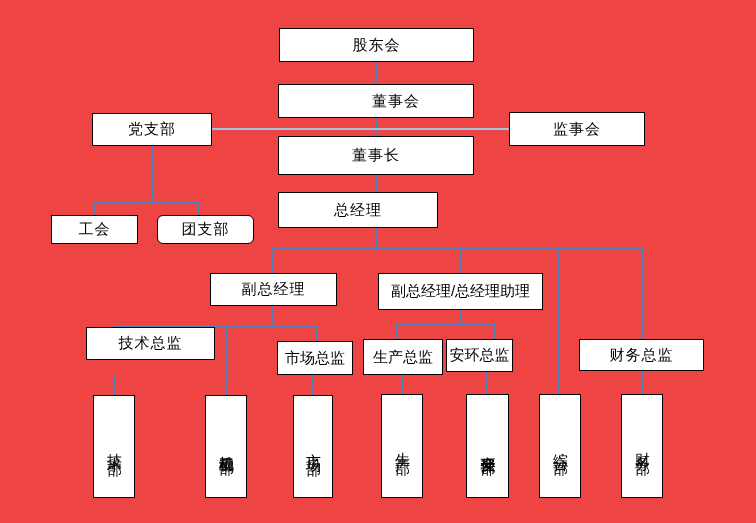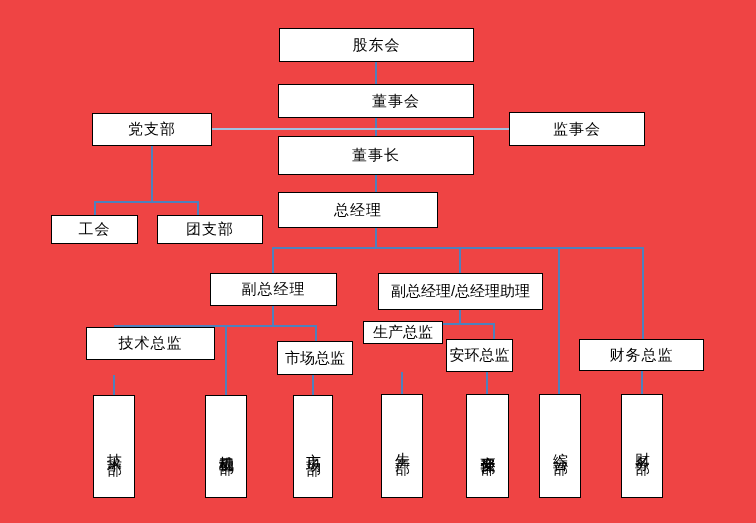--- a/index.html
+++ b/index.html
@@ -73,27 +73,27 @@
   <div class="line h" style="left:114px; top:325px; width:203px;"></div>
   <div class="line h" style="left:395px; top:323px; width:100px;"></div>
 
   <div class="node" style="left:279px; top:28px;  width:195px; height:34px;">股东会</div>
   <div class="node" style="left:278px; top:84px;  width:196px; height:34px;padding-left:40px;">董事会</div>
   <div class="node" style="left:92px;  top:113px; width:120px; height:33px;">党支部</div>
   <div class="node" style="left:509px; top:112px; width:136px; height:34px;">监事会</div>
   <div class="node" style="left:278px; top:136px; width:196px; height:39px;">董事长</div>
   <div class="node" style="left:278px; top:192px; width:160px; height:36px;">总经理</div>
   <div class="node" style="left:51px;  top:215px; width:87px;  height:29px;">工会</div>
-  <div class="node" style="left:157px; top:215px; width:106px;  height:29px;">团支部</div>
+  <div class="node" style="left:157px; top:215px; width:97px;  height:29px;border-radius:6px;">团支部</div>
   <div class="node" style="left:210px; top:273px; width:127px; height:33px;">副总经理</div>
   <div class="node" style="left:378px; top:273px; width:165px; height:37px; letter-spacing:0;">副总经理/总经理助理</div>
 
   <div class="node" style="left:54px;  top:327px; width:129px; height:33px;margin-left:32px;">技术总监</div>
   <div class="node" style="left:277px; top:341px; width:76px;  height:34px; letter-spacing:0;text-align:center;">市场总监</div>
-  <div class="node" style="left:363px; top:321px; width:80px;  height:23px; letter-spacing:0;text-align:center;">生产总监</div>
+  <div class="node" style="left:363px; top:339px; width:80px;  height:36px; letter-spacing:0;text-align:center;">生产总监</div>
   <div class="node" style="left:446px; top:339px; width:67px;  height:33px; letter-spacing:0;">安环总监</div>
   <div class="node" style="left:579px; top:339px; width:125px; height:32px;">财务总监</div>
 
   <div class="node vnode" style="left:93px;  top:395px; width:42px; height:103px;">技术部</div>
   <div class="node vnode" style="left:205px; top:395px; width:42px; height:103px; letter-spacing:1px;">机动工程部</div>
   <div class="node vnode" style="left:293px; top:395px; width:40px; height:103px;">市场部</div>
   <div class="node vnode" style="left:381px; top:394px; width:42px; height:104px;">生产部</div>
   <div class="node vnode" style="left:466px; top:394px; width:43px; height:104px; letter-spacing:1px;">安全环保部</div>
   <div class="node vnode" style="left:539px; top:394px; width:42px; height:104px;">综合部</div>
   <div class="node vnode" style="left:621px; top:394px; width:42px; height:104px;">财务部</div>

